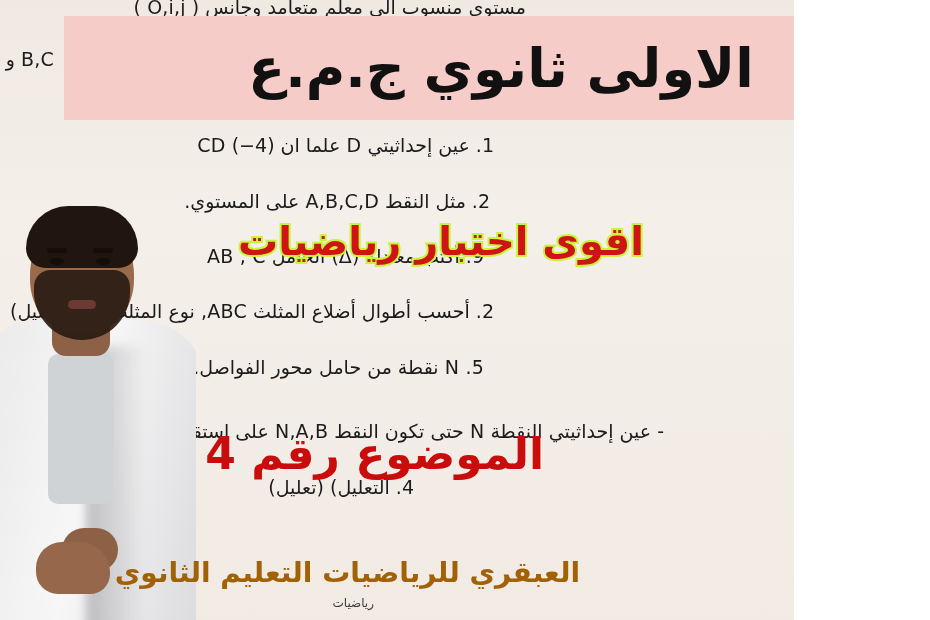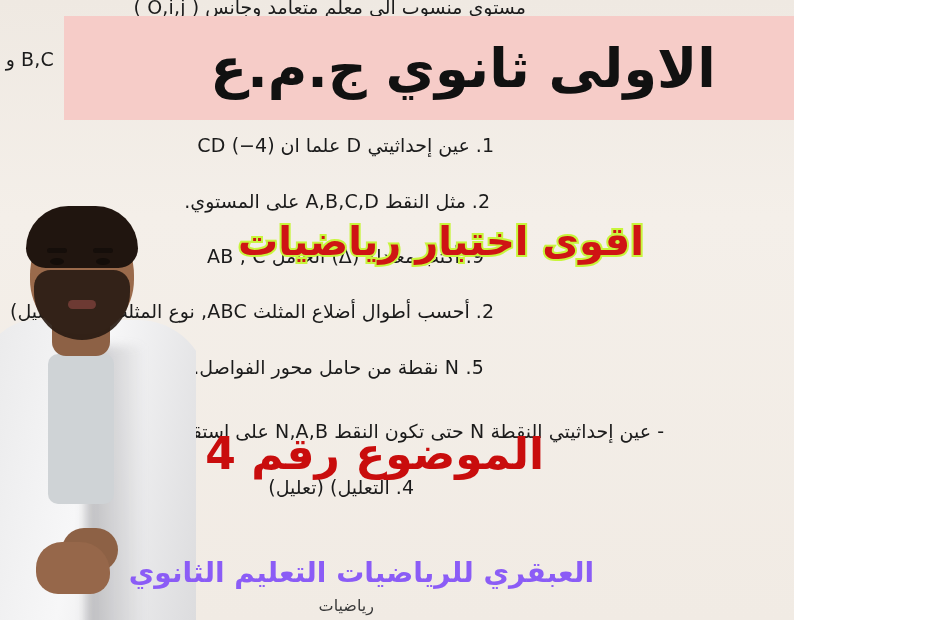--- a/index.html
+++ b/index.html
@@ -160,20 +160,21 @@
   .banner {
     position: absolute;
     left: 64px;
     top: 16px;
     width: 798px;
     height: 104px;
     background: #f6ccc8;
     display: flex;
     align-items: center;
     justify-content: center;
+    padding-left: 38px;
   }
   .banner-text {
     direction: rtl;
     font-size: 54px;
     font-weight: bold;
     color: #111111;
     white-space: nowrap;
     letter-spacing: 1px;
   }
 
@@ -202,34 +203,34 @@
     direction: rtl;
     font-size: 44px;
     font-weight: bold;
     color: #c90d0d;
     white-space: nowrap;
   }
 
   
   .channel {
     position: absolute;
-    right: 200px;
+    right: 214px;
     top: 556px;
     direction: rtl;
     font-size: 28px;
     font-weight: bold;
-    color: #8b5cf6;
+    color: #a16207;
     white-space: nowrap;
   }
   .channel-sub {
     position: absolute;
     right: 420px;
     top: 596px;
     direction: rtl;
-    font-size: 16px;
+    font-size: 12px;
     color: #3a3a3a;
     white-space: nowrap;
     text-align: right;
   }
 </style>
 </head>
 <body>
 
 <div id="stage">
 

